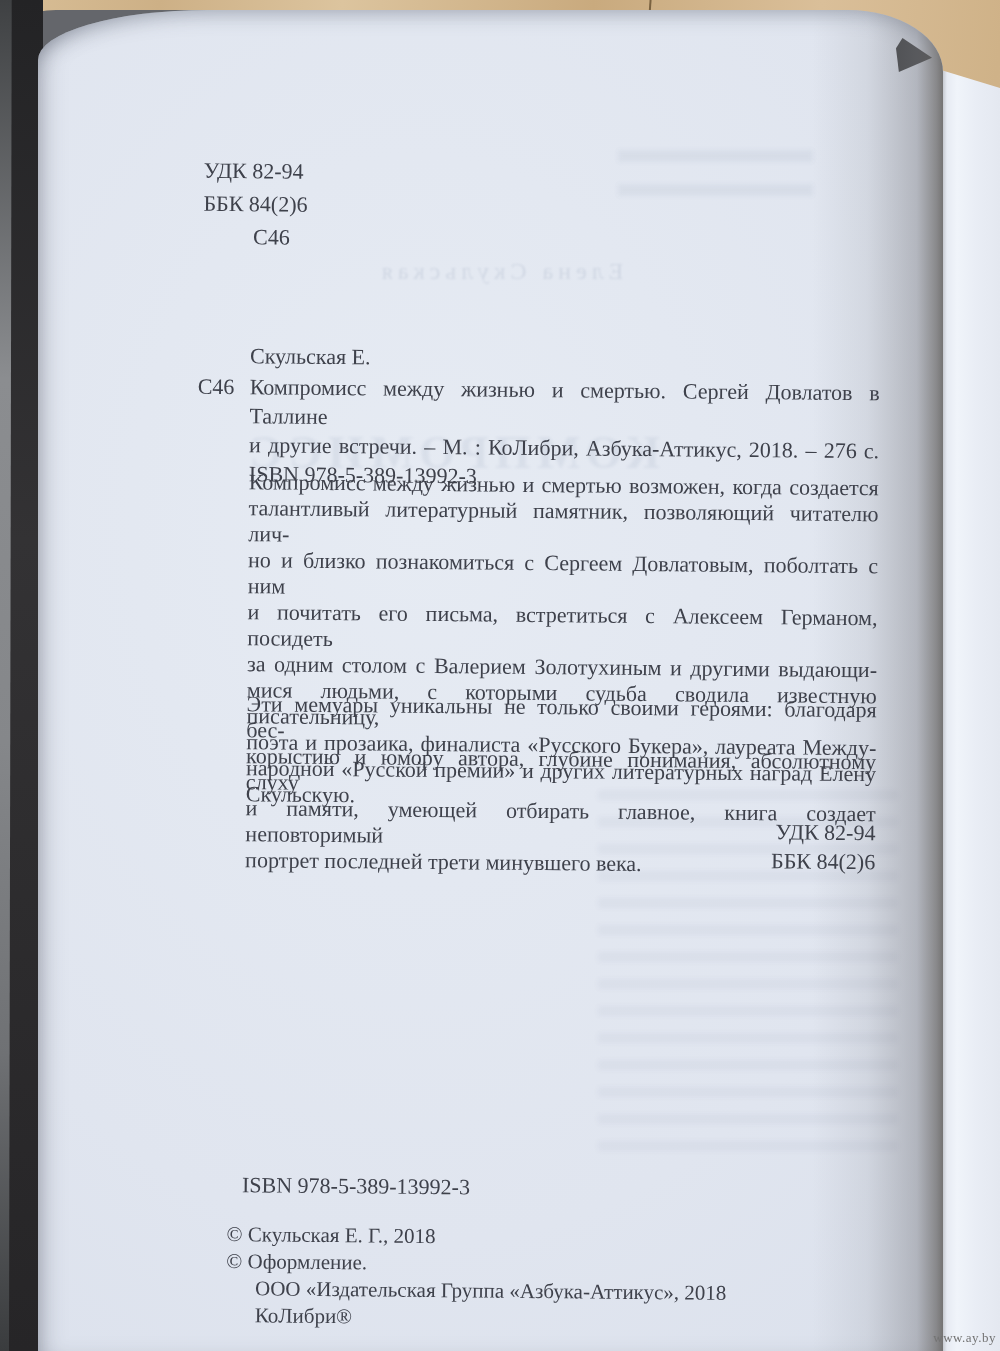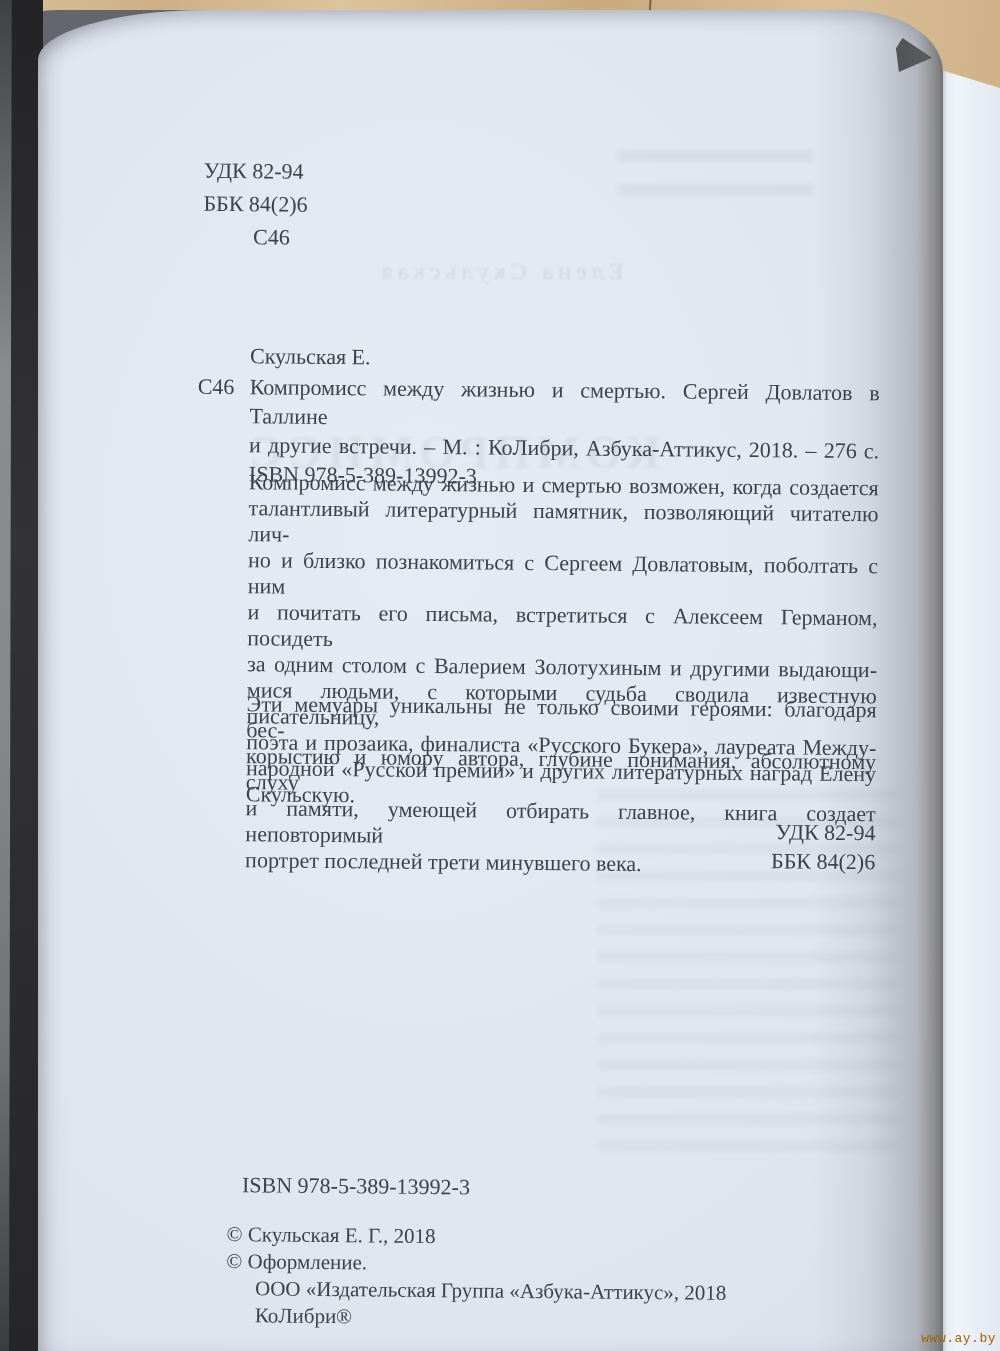--- a/index.html
+++ b/index.html
@@ -55,22 +55,22 @@
   .entry-line{text-align:justify;text-align-last:justify;}
   .entry-line.last{text-align-last:left;}
   #annotation-1{left:252px;top:468px;width:630px;font-size:22px;line-height:26px;}
   #annotation-2{left:252px;top:690px;width:630px;font-size:22px;line-height:26px;}
   .ann-line{text-align:justify;text-align-last:justify;}
   .ann-line.last{text-align-last:left;}
   #codes-bottom{left:632px;top:811px;width:250px;text-align:right;font-size:22px;line-height:29px;}
   #isbn-bottom{left:252px;top:1171px;font-size:22px;}
   #copyright{left:237px;top:1220px;font-size:21px;line-height:27px;}
   #copyright .copy-line:nth-child(n+3){padding-left:29px;}
-  #watermark{position:absolute;right:4px;bottom:5px;font-family:Liberation Mono, monospace;
-    font-size:13px;color:#a16207;letter-spacing:.5px;}
+  #watermark{position:absolute;right:4px;bottom:5px;font-family:Liberation Serif, serif;
+    font-size:13px;color:#737373;letter-spacing:.5px;}
 </style>
 </head>
 <body>
 
 <div id="wood-seam"></div>
 <div id="cover-topleft"></div>
 <div id="spine-outer"></div>
 <div id="spine-dark"></div>
 <div id="facing-edge"></div>
 <div id="page"></div>

